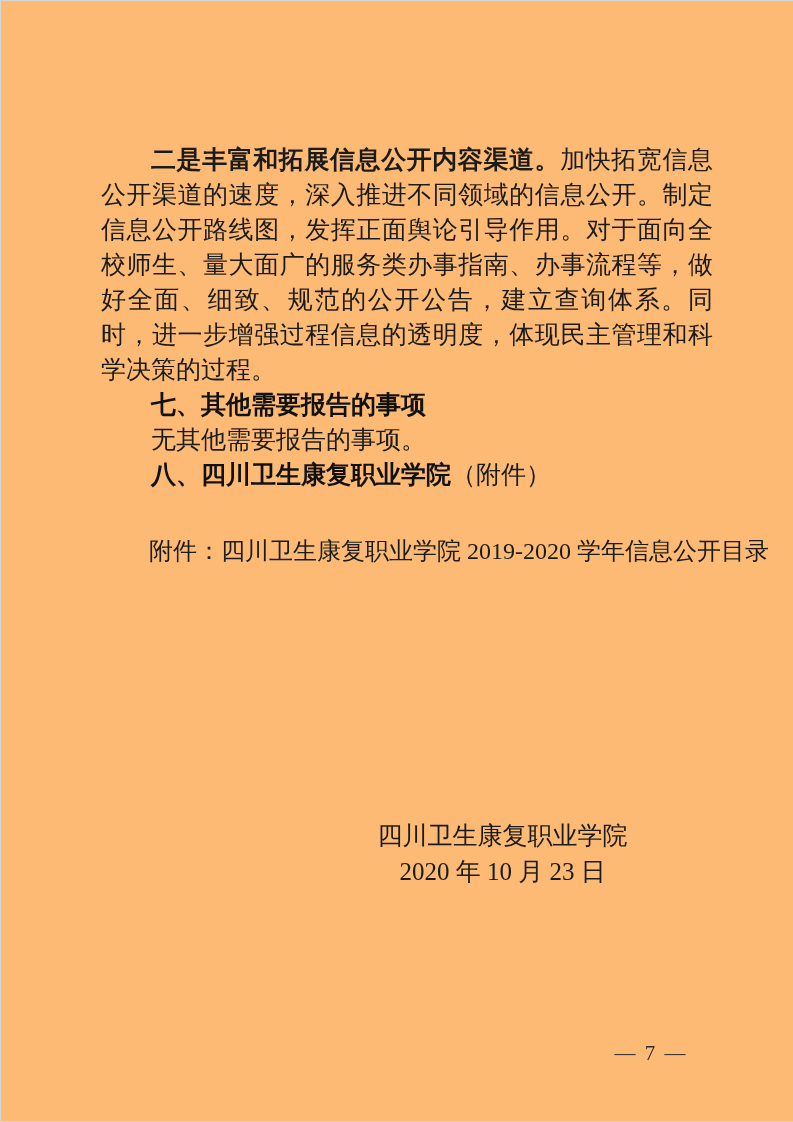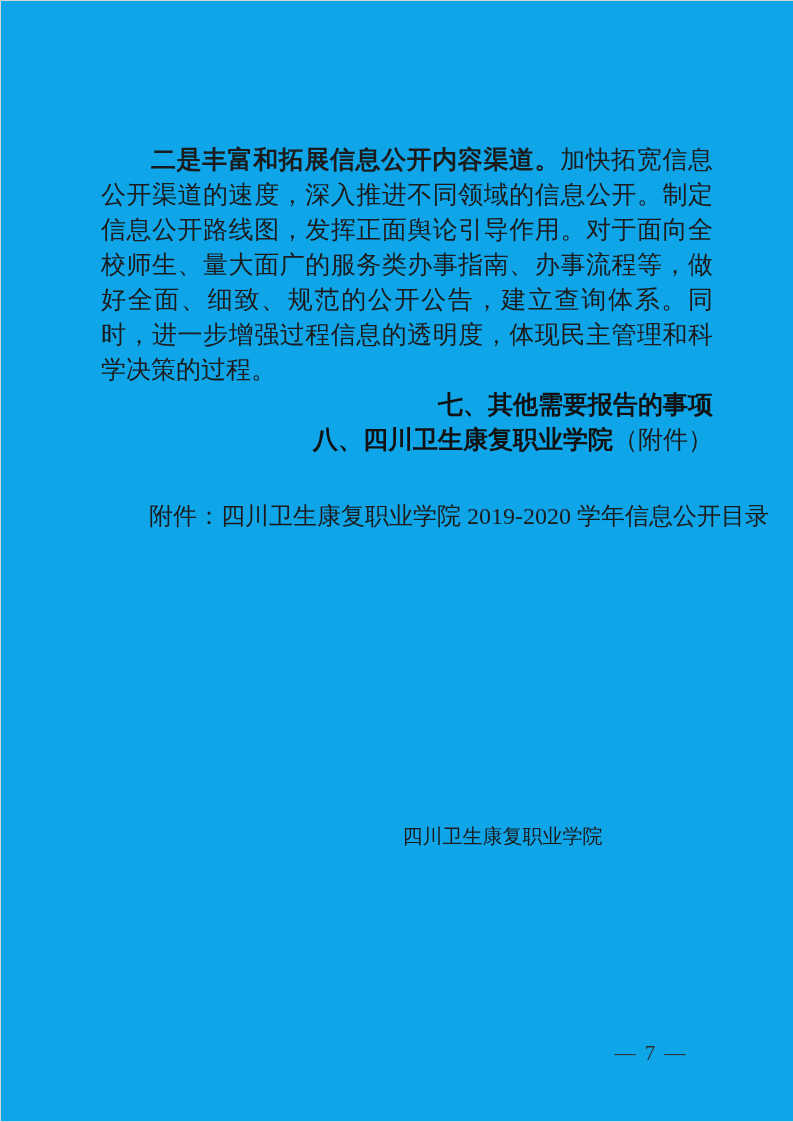--- a/index.html
+++ b/index.html
@@ -5,21 +5,21 @@
   html, body {
     margin: 0;
     padding: 0;
     background: #ffffff;
   }
   .page {
     position: relative;
     width: 793px;
     height: 1122px;
     box-sizing: border-box;
-    background: #0ea5e9;
+    background: #fdba74;
     border-left: 1px solid #d6d6d6;
     border-top: 1px solid #d6d6d6;
     border-bottom: 1px solid #d6d6d6;
     overflow: hidden;
     font-family: "Liberation Serif", serif;
     color: #1b1b1b;
   }
   .content {
     position: absolute;
     left: 100px;
@@ -33,41 +33,41 @@
     text-indent: 2em;
     font-weight: normal;
     text-align: justify;
   }
   .para .lead {
     font-weight: bold;
   }
   .heading {
     font-family: "Liberation Sans", sans-serif;
     font-weight: bold;
-    text-align: right;
+    text-align: left;
     color: #111111;
   }
   .heading .suffix {
     font-family: Liberation Mono, monospace;
     font-weight: normal;
     color: #1b1b1b;
   }
   .attachment {
     margin-top: 40px;
     text-align: left;
     font-size: 24px;
     white-space: nowrap;
   }
   .signature {
     position: absolute;
     left: 210px;
     top: 817px;
     width: 583px;
     text-align: center;
-    font-size: 20px;
+    font-size: 25px;
     line-height: 36px;
   }
   .footer {
     position: absolute;
     left: 592px;
     top: 1040px;
     width: 116px;
     text-align: center;
     font-size: 21px;
     color: #2e2e2e;
@@ -78,24 +78,26 @@
 <body>
 
 <div class="page">
   <div class="content">
 
     <p class="para"><span class="lead">二是丰富和拓展信息公开内容渠道。</span><span>加快拓宽信息公开渠道的速度，深入推进不同领域的信息公开。制定信息公开路线图，发挥正面舆论引导作用。对于面向全校师生、量大面广的服务类办事指南、办事流程等，做好全面、细致、规范的公开公告，建立查询体系。同时，进一步增强过程信息的透明度，体现民主管理和科学决策的过程。</span></p>
 
 
     <h3 class="heading">七、其他需要报告的事项</h3>
 
+    <p class="plain">无其他需要报告的事项。</p>
 
     <h3 class="heading"><span>八、四川卫生康复职业学院</span><span class="suffix">（附件）</span></h3>
 
     <p class="attachment">附件：四川卫生康复职业学院 2019-2020 学年信息公开目录</p>
   </div>
 
   <div class="signature">
     <div>四川卫生康复职业学院</div>
+    <div>2020 年 10 月 23 日</div>
   </div>
 
   <div class="footer">— 7 —</div>
 </div>
 
 </body></html>

